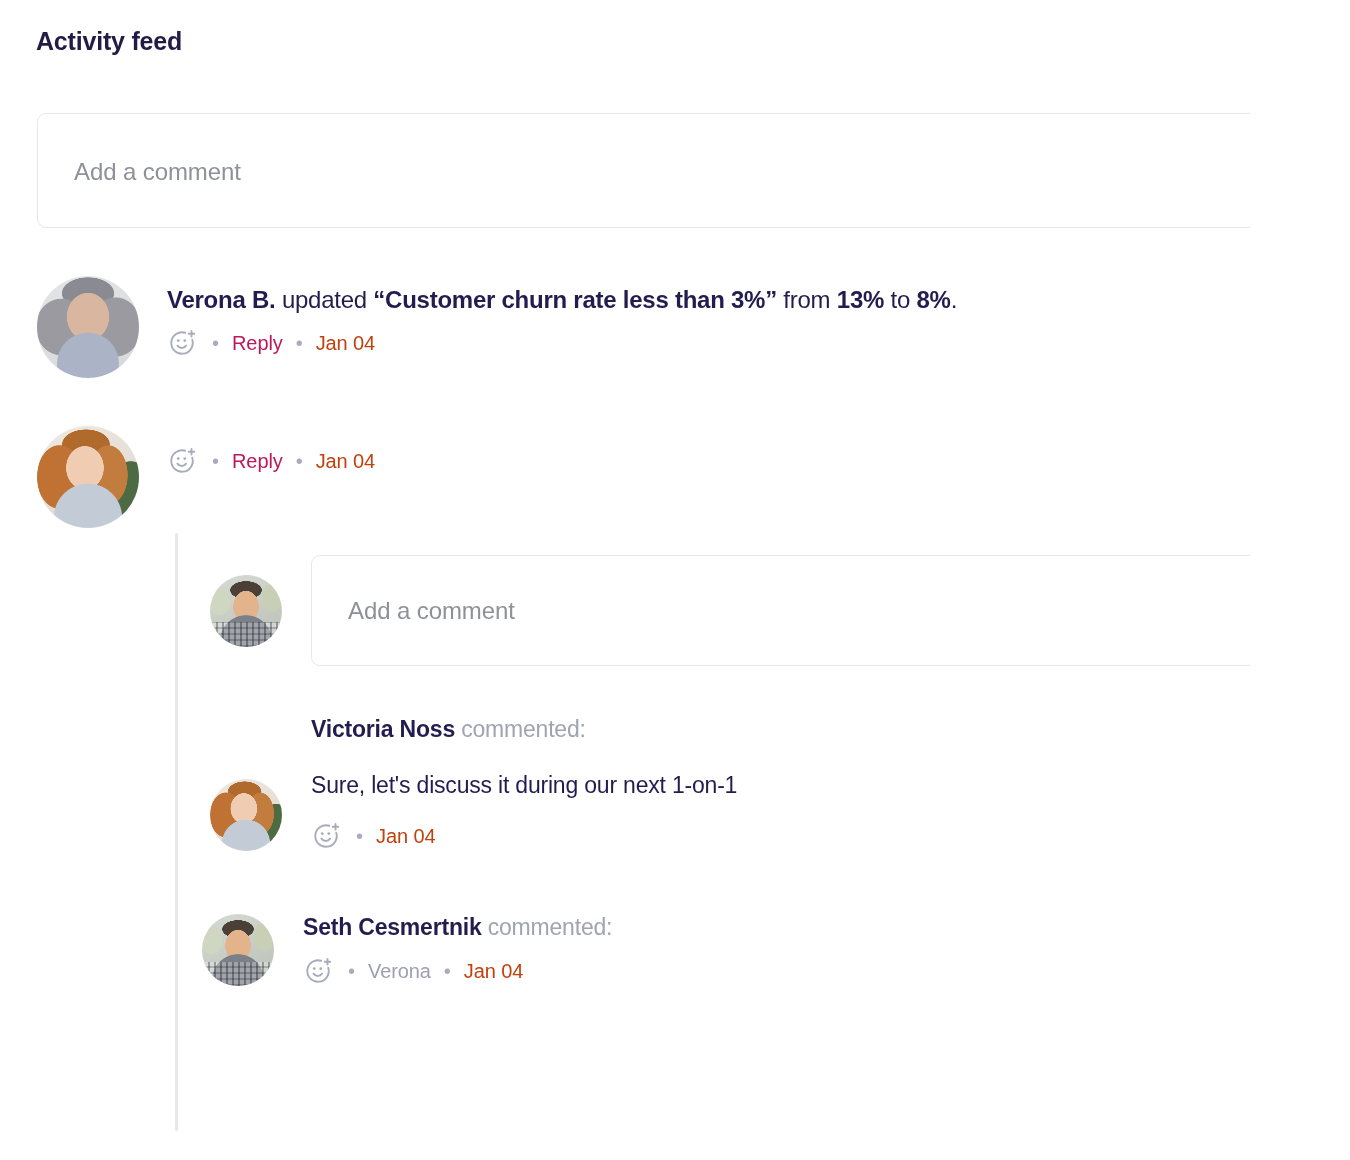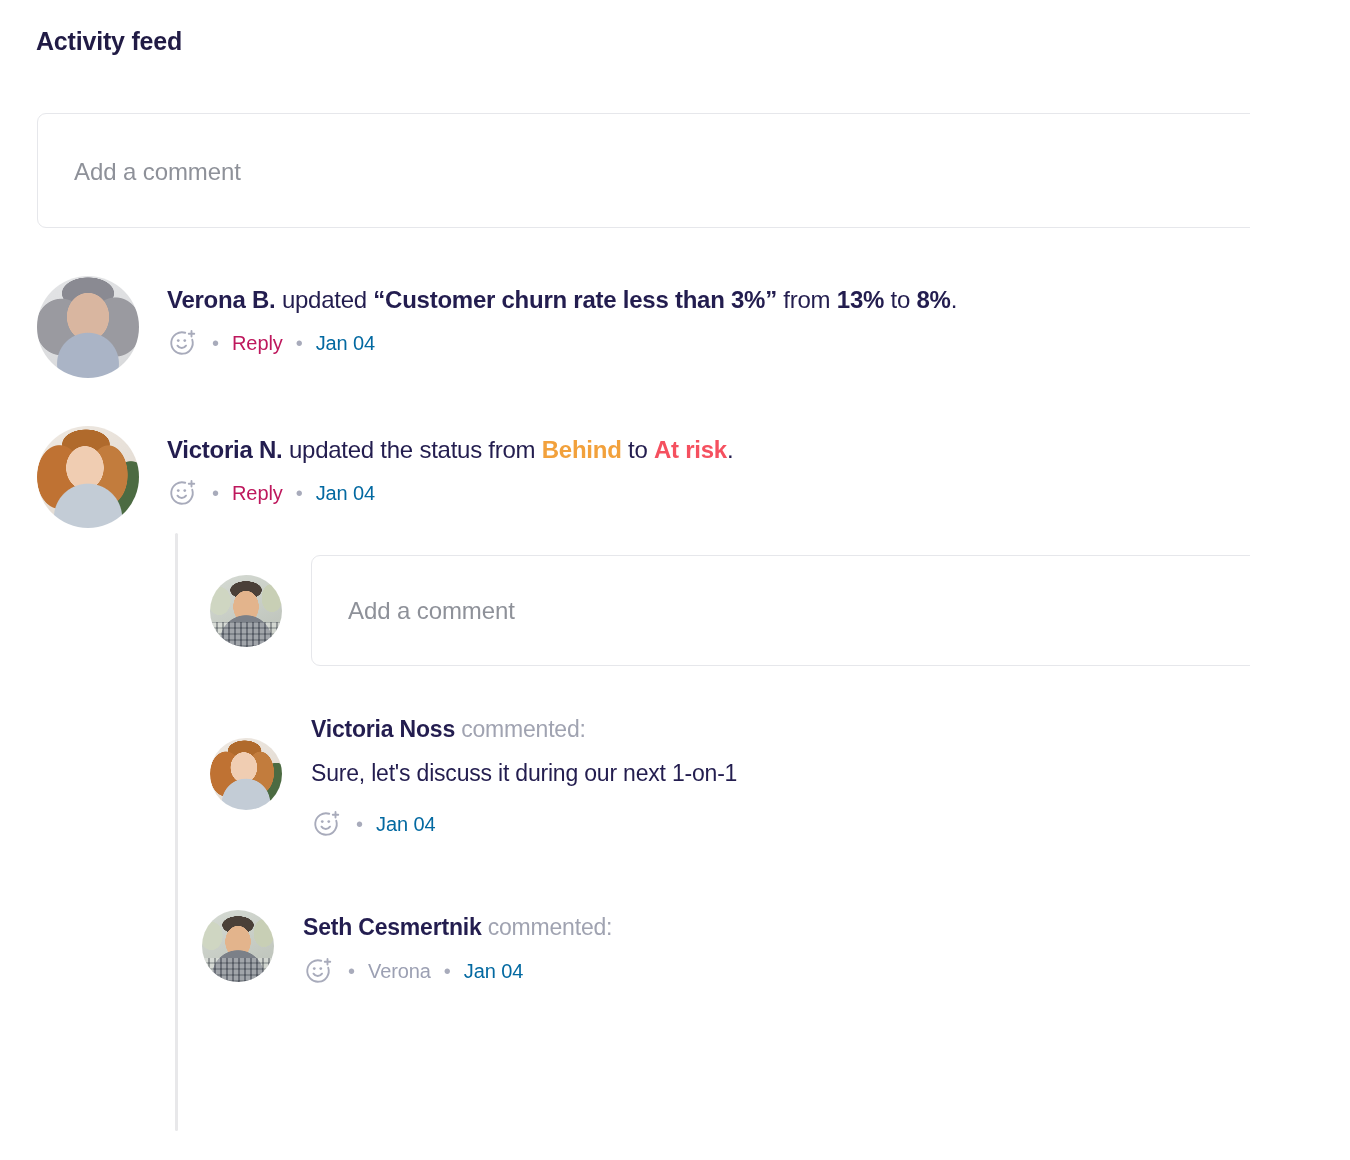--- a/index.html
+++ b/index.html
@@ -140,21 +140,21 @@
   }
   .meta-link {
     font-size: 20px;
     color: #be185d;
     letter-spacing: -0.1px;
     cursor: pointer;
   }
   .meta-link.muted { color: #9ca0b3; }
   .meta-date {
     font-size: 20px;
-    color: #0369a1;
+    color: #c2410c;
     letter-spacing: -0.1px;
   }
   .meta .react-wrap { margin-right: 2px; display: flex; }
 
   
   .thread-line {
     position: absolute;
     left: 175px;
     top: 533px;
     width: 3px;
@@ -185,33 +185,33 @@
   .nested-box .placeholder {
     font-size: 24px;
     color: #8e9199;
     letter-spacing: -0.1px;
   }
 
   
   .comment {
     position: absolute;
     display: flex;
-    align-items: center;
+    align-items: flex-end;
   }
   .comment .c-body { margin-left: 29px; padding-top: 6px; }
   .c-head {
     font-size: 23px;
     line-height: 30px;
     color: #231d4f;
     letter-spacing: -0.2px;
   }
   .c-head .c-name { font-weight: 700; }
   .c-head .c-verb { color: #a0a3b1; font-weight: 400; }
   .c-text {
-    margin-top: 8px;
+    margin-top: 20px;
     font-size: 23px;
     line-height: 43px;
     color: #231d4f;
     letter-spacing: -0.2px;
     max-width: 960px;
   }
   .c-text .mention { color: #7b2fe0; font-weight: 700; }
   .comment .meta { margin-top: 14px; }
 </style>
 </head>
@@ -245,23 +245,20 @@
         <span class="meta-link">Reply</span>
         <span class="dot">•</span>
         <span class="meta-date">Jan 04</span>
       </div>
     </div>
   </div>
 
   <div class="activity" style="left:37px; top:426px;">
     <div class="avatar lg av-victoria"></div>
     <div class="body">
-      <div class="act-line">
-        <span class="strong">Victoria N.</span><span> updated the status from </span><span class="st-behind">Behind</span><span> to </span><span class="st-atrisk">At risk</span><span>.</span>
-      </div>
       <div class="meta">
         <span class="react-wrap">
           <svg class="react-icon" viewBox="0 0 24 24" fill="none">
             <path d="M20.2 9.4a8.6 8.6 0 1 1-5.6-5.6" stroke="#a8abbb" stroke-width="1.5" stroke-linecap="round"></path>
             <circle cx="9" cy="10" r="1.1" fill="#a8abbb"></circle>
             <circle cx="14.2" cy="10" r="1.1" fill="#a8abbb"></circle>
             <path d="M8.4 14.1c.8 1.2 2 1.9 3.4 1.9s2.6-.7 3.4-1.9" stroke="#a8abbb" stroke-width="1.5" stroke-linecap="round"></path>
             <path d="M19.6 2.4v4.4M17.4 4.6h4.4" stroke="#a8abbb" stroke-width="1.5" stroke-linecap="round"></path>
           </svg>
         </span>

